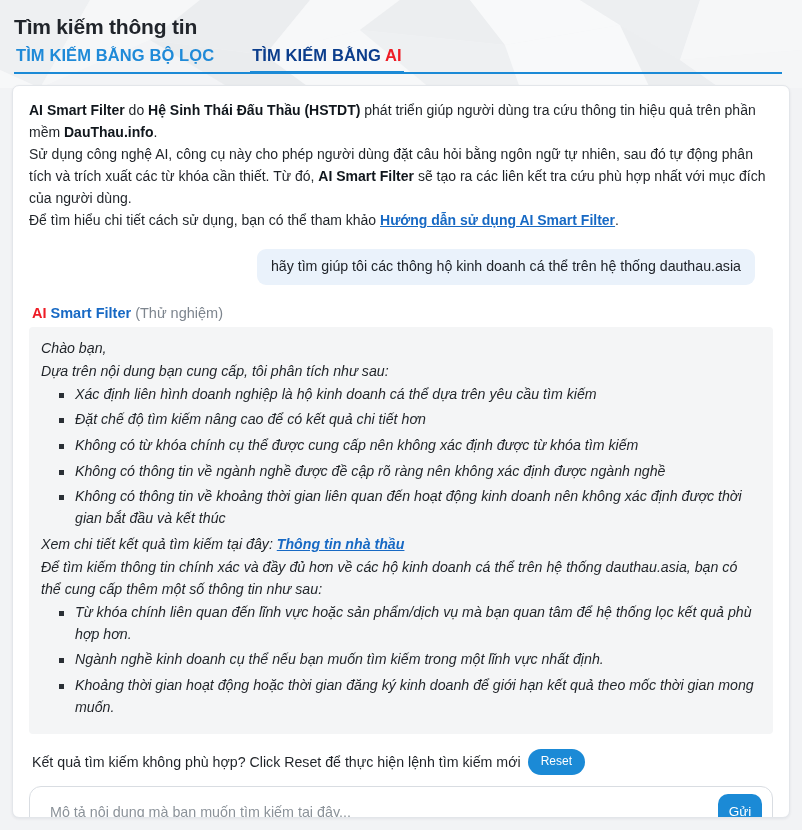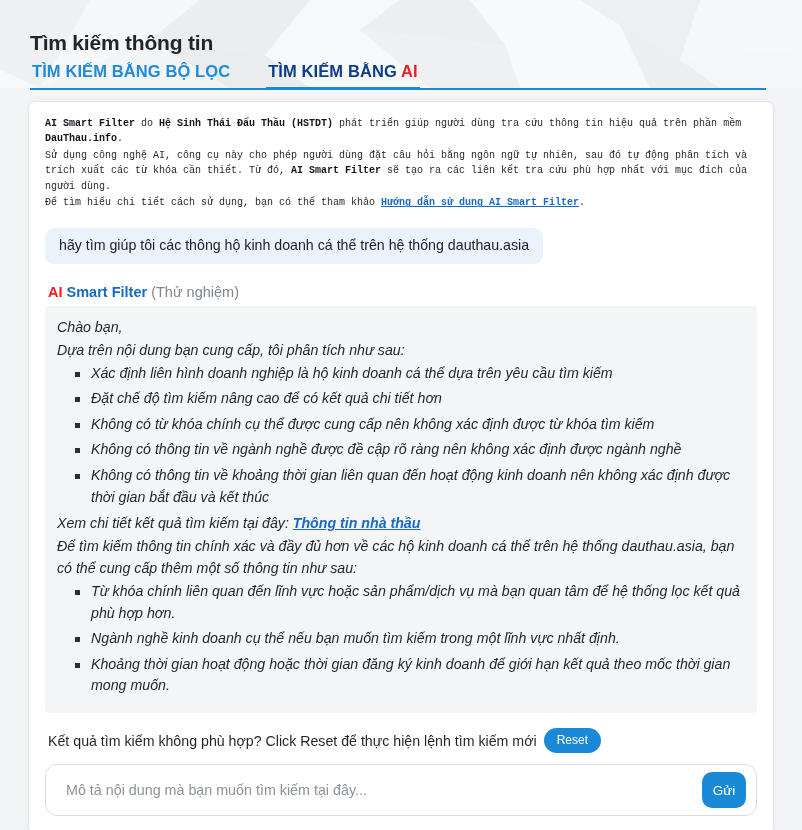--- a/index.html
+++ b/index.html
@@ -18,21 +18,21 @@
     position: absolute;
     top: 0; left: 0;
     width: 802px; height: 88px;
     z-index: 0;
   }
   .page {
     position: relative;
     z-index: 2;
     width: 802px;
     height: 830px;
-    padding: 16px;
+    padding: 0;
   }
   .header {
     padding: 14px 14px 0 14px;
   }
   .page-title {
     font-size: 21px;
     font-weight: bold;
     color: #21252b;
     letter-spacing: -0.2px;
     margin: 0 0 6px 0;
@@ -75,36 +75,36 @@
     border: 1px solid #e3e6ea;
     border-radius: 7px;
     box-shadow: 0 1px 3px rgba(20,30,50,0.07);
     padding: 14px 16px 14px 16px;
     height: 733px;
     overflow: hidden;
   }
 
   .intro p {
     margin: 0 0 1px 0;
-    font-size: 10px;
+    font-size: 14px;
     line-height: 1.55;
     color: #1f2328;
-    font-family: Liberation Mono, monospace;
   }
   .intro b { font-weight: bold; color: #10161c; }
   .link {
     color: #1769c4;
     font-weight: bold;
     text-decoration: underline;
     cursor: pointer;
   }
 
   .user-row {
     display: flex;
-    margin: 17px 0 0 0;
+    justify-content: flex-end;
+    margin: 17px 18px 0 0;
   }
   .user-bubble {
     background: #eaf2fb;
     border-radius: 9px;
     padding: 8px 14px;
     font-size: 14.2px;
     color: #20242a;
     max-width: 560px;
     line-height: 1.4;
   }

